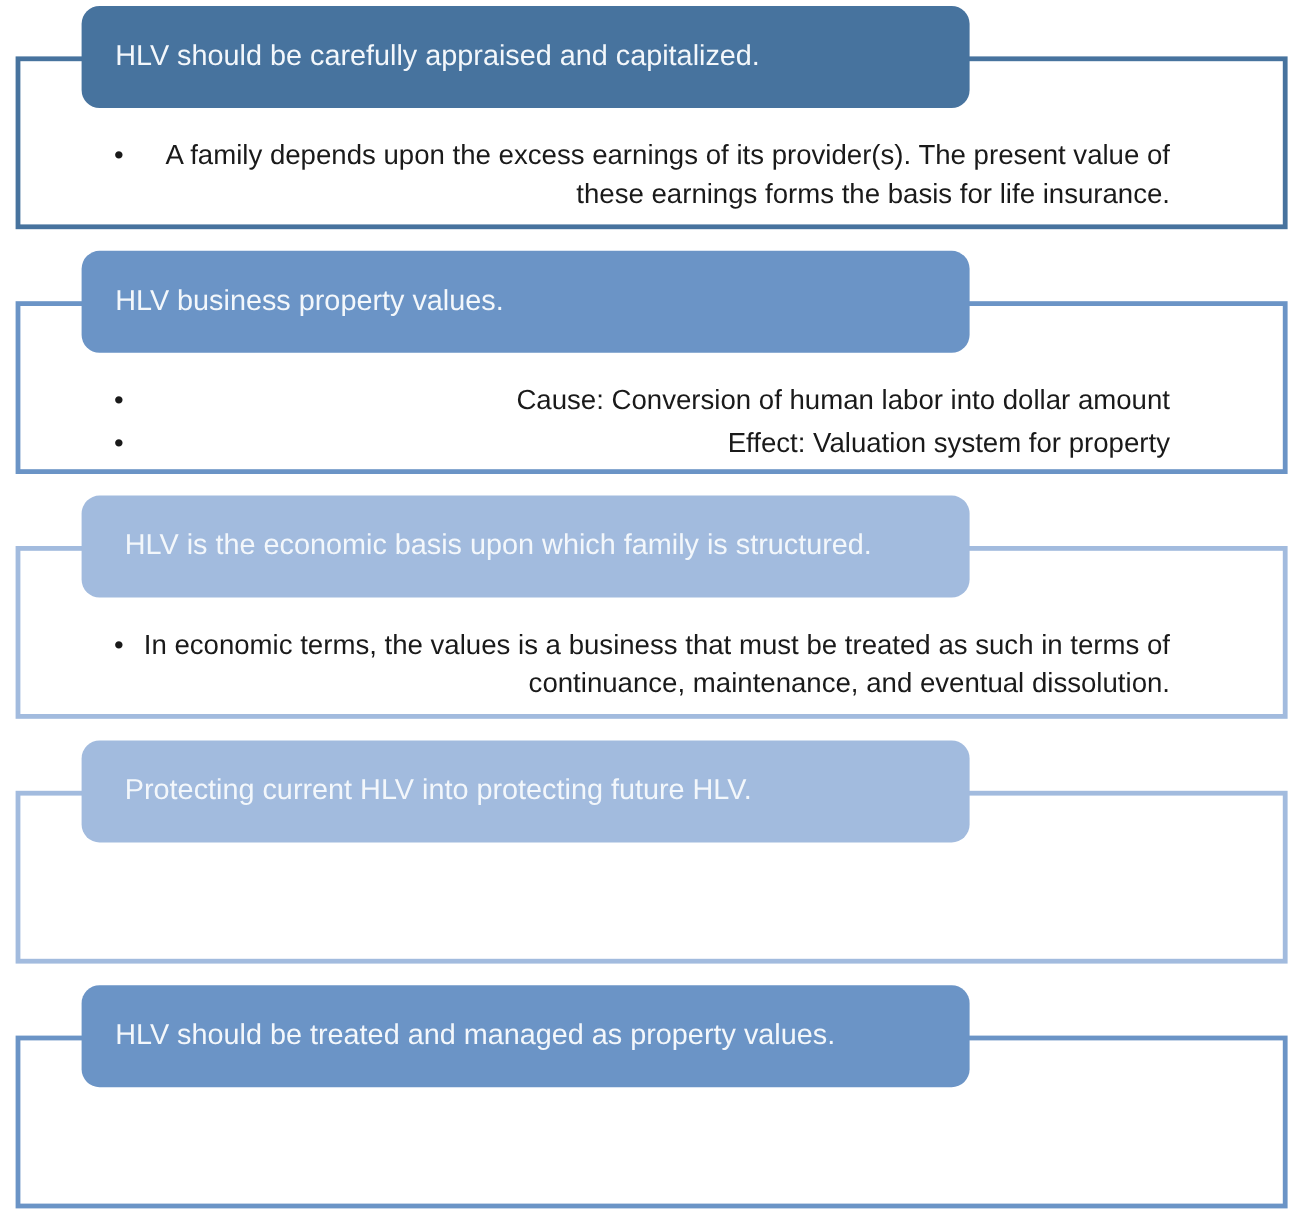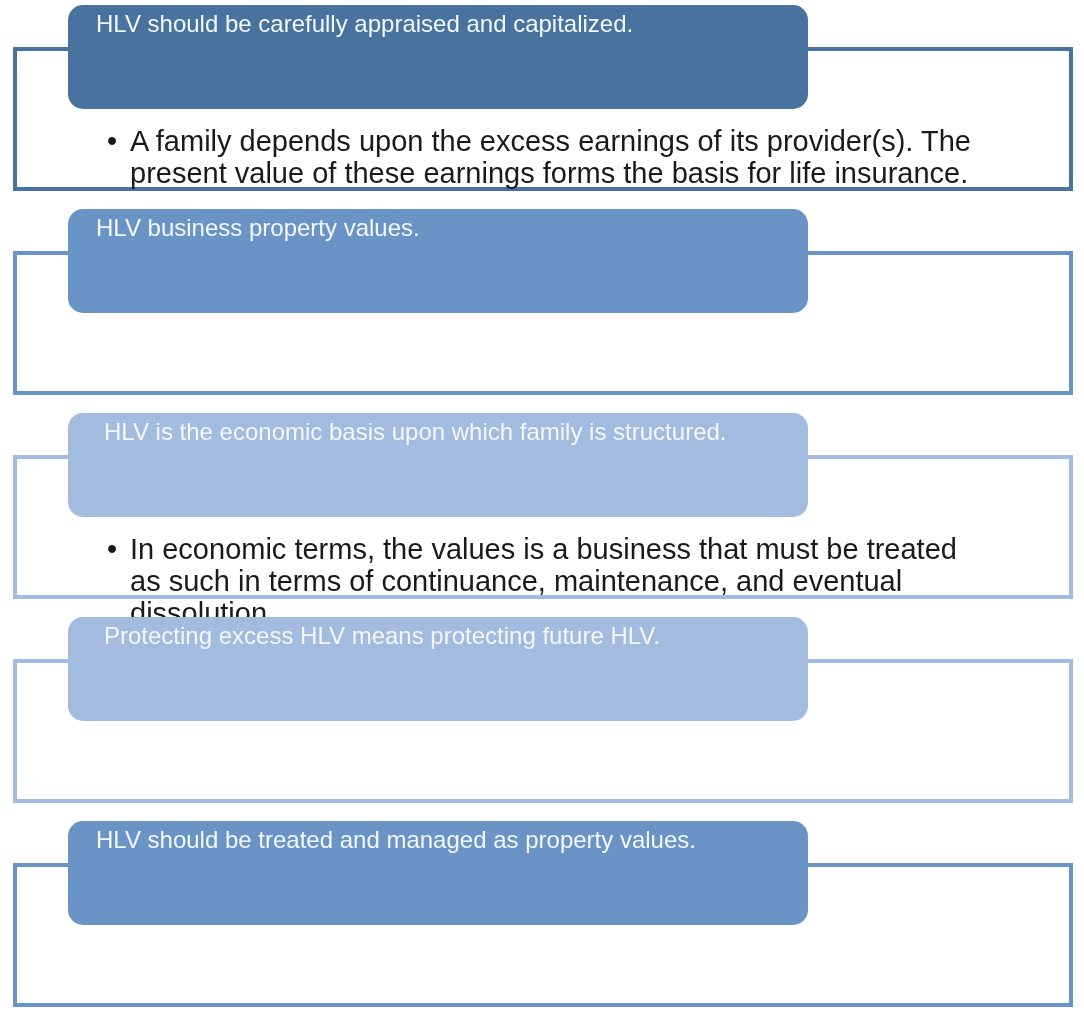--- a/index.html
+++ b/index.html
@@ -40,46 +40,48 @@
   }
   .tone-dark   .box { border-color: var(--dark); }
   .tone-medium .box { border-color: var(--medium); }
   .tone-light  .box { border-color: var(--light); }
 
   .header {
     position: absolute;
     left: 68px;
     top: 0;
     width: 740px;
-    height: 104px;
+    height: 85px;
     box-sizing: border-box;
     border-radius: 15px;
     padding: 4px 14px 4px 28px;
     display: flex;
+    align-items: center;
     color: var(--header-text);
     font-size: 24px;
     line-height: 1.28;
     z-index: 2;
   }
   .tone-dark   .header { background: var(--dark); }
   .tone-medium .header { background: var(--medium); }
   .tone-light  .header { background: var(--light); padding-left: 36px; }
 
   .bullets {
     position: absolute;
     left: 95px;
     top: 108px;
     width: 880px;
-    margin: 12px;
+    margin: 0;
     padding: 0;
     list-style: none;
     color: var(--body-text);
-    font-size: 29px;
+    font-size: 23px;
     line-height: 32px;
     z-index: 2;
+    text-align: right;
   }
   .bullets li {
     position: relative;
     padding-left: 23px;
     margin: 0 0 4px 0;
   }
   .bullets li::before {
     content: "\2022";
     position: absolute;
     left: 0;
@@ -102,38 +104,46 @@
         <span>A family depends upon the excess earnings of its provider(s). The present value of these earnings forms the basis for life insurance.</span>
       </li>
     </ul>
   </div>
 
   <div class="section section-2 tone-medium">
     <div class="box"></div>
     <div class="header">
       <span>HLV business property values.</span>
     </div>
+    <ul class="bullets">
+      <li>
+        <span>Cause: Conversion of human labor into dollar amount</span>
+      </li>
+      <li>
+        <span>Effect: Valuation system for property</span>
+      </li>
+    </ul>
   </div>
 
   <div class="section section-3 tone-light">
     <div class="box"></div>
     <div class="header">
       <span>HLV is the economic basis upon which family is structured.</span>
     </div>
     <ul class="bullets">
       <li>
         <span>In economic terms, the values is a business that must be treated as such in terms of continuance, maintenance, and eventual dissolution.</span>
       </li>
     </ul>
   </div>
 
   <div class="section section-4 tone-light">
     <div class="box"></div>
     <div class="header">
-      <span>Protecting excess HLV means protecting future HLV.</span>
+      <span>Protecting current HLV into protecting future HLV.</span>
     </div>
   </div>
 
   <div class="section section-5 tone-medium">
     <div class="box"></div>
     <div class="header">
       <span>HLV should be treated and managed as property values.</span>
     </div>
   </div>
 

